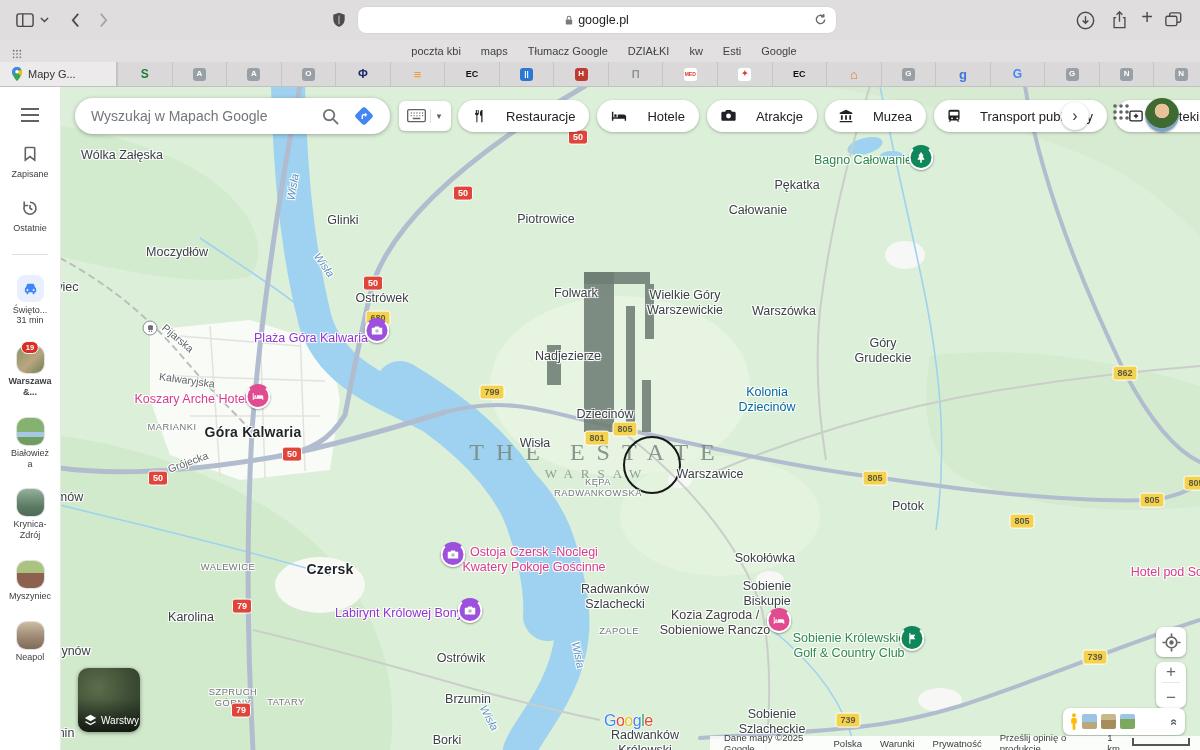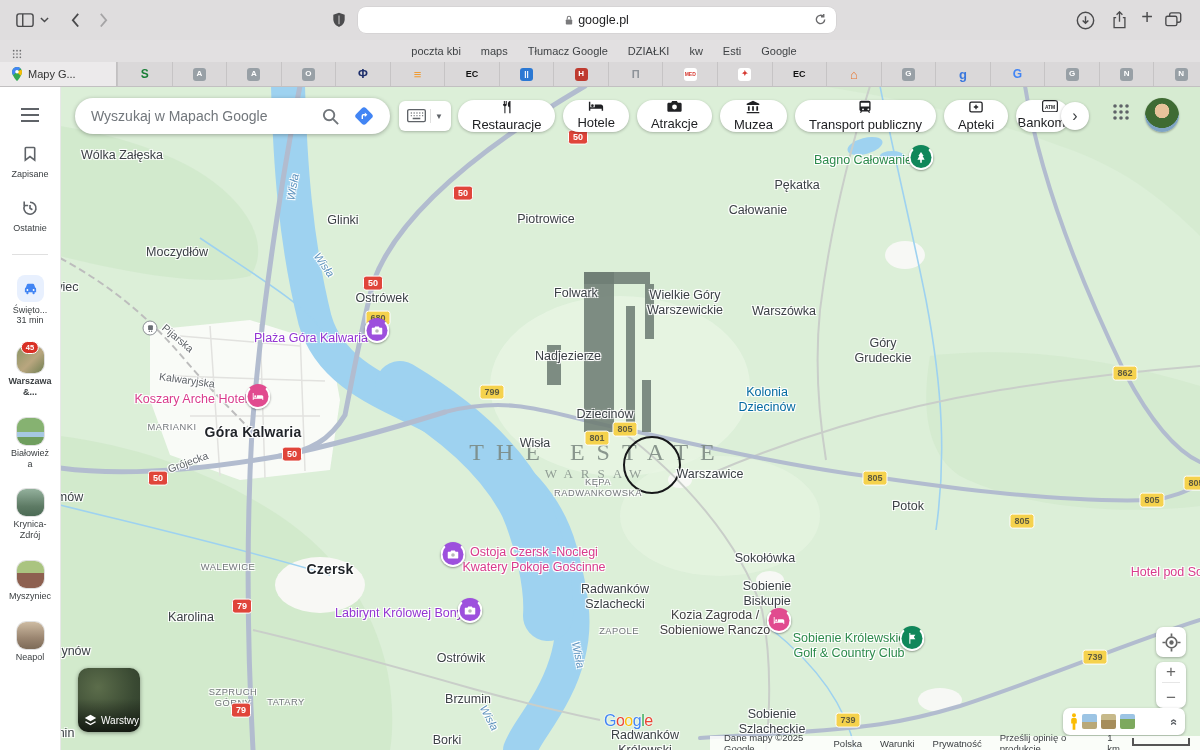--- a/index.html
+++ b/index.html
@@ -70,21 +70,21 @@
   
   .searchpill{position:absolute;left:75px;top:12px;width:315px;height:36px;background:#fff;border-radius:20px;z-index:40;
     box-shadow:0 1px 4px rgba(0,0,0,.3);display:flex;align-items:center;padding:0 14px;box-sizing:border-box;}
   .gm-input{flex:1;border:none;outline:none;font-size:14px;color:#202124;font-family:"Liberation Sans",sans-serif;background:transparent;}
   .gm-input::placeholder{color:#72777c;}
   .kbdbox{position:absolute;left:399px;top:15px;width:52px;height:30px;background:#fff;border-radius:6px;z-index:40;
     box-shadow:0 1px 3px rgba(0,0,0,.25);display:flex;align-items:center;justify-content:center;gap:4px;}
   .kbdbox .caret{font-size:8px;color:#5f6368;border-left:1px solid #e0e0e0;padding-left:4px;height:14px;display:flex;align-items:center;}
   .chips{position:absolute;left:458px;top:14px;height:32px;display:flex;gap:8px;z-index:40;}
   .chip{height:32px;background:#fff;border-radius:16px;box-shadow:0 1px 3px rgba(0,0,0,.25);
-    display:flex;align-items:center;gap:3px;padding:0 14px;font-size:13px;color:#202124;white-space:nowrap;flex-direction:column;}
+    display:flex;align-items:center;gap:20px;padding:0 14px;font-size:13px;color:#202124;white-space:nowrap;}
   .chip.clip{width:40px;overflow:hidden;padding-right:0;}
   .more-chip{position:absolute;left:1061px;top:16px;width:28px;height:28px;border-radius:50%;background:#fff;z-index:41;
     box-shadow:0 1px 3px rgba(0,0,0,.3);display:flex;align-items:center;justify-content:center;font-size:16px;color:#3c4043;}
   .appsgrid{position:absolute;left:1112px;top:17px;z-index:40;}
   .avatar{position:absolute;left:1145px;top:12px;width:34px;height:34px;border-radius:50%;z-index:40;
     background:radial-gradient(circle at 50% 38%,#e8c39a 0 26%,#3f6b33 28% 62%,#7fa4c4 64%);box-shadow:0 1px 2px rgba(0,0,0,.3);}
   
   .layersbtn{position:absolute;left:18px;top:582px;width:62px;height:64px;border-radius:10px;z-index:20;
     background:radial-gradient(circle at 32% 30%,#5c6d4b,#3a4a33 60%,#2d3a28);box-shadow:0 1px 4px rgba(0,0,0,.4);overflow:hidden;}
   .layersbtn .shade{position:absolute;inset:0;background:linear-gradient(transparent 48%,rgba(0,0,0,.6));}
@@ -296,21 +296,21 @@
               <svg viewBox="0 0 16 16" width="15" xmlns="http://www.w3.org/2000/svg">
                 <path d="M3 7l1.2-3.2c.2-.5.6-.8 1.1-.8h5.4c.5 0 .9.3 1.1.8L13 7c.6.2 1 .7 1 1.4V12h-1.6v1.2c0 .5-.4.8-.9.8h-.4c-.5 0-.9-.3-.9-.8V12H5.8v1.2c0 .5-.4.8-.9.8h-.4c-.5 0-.9-.3-.9-.8V12H2V8.4C2 7.7 2.4 7.2 3 7z" fill="#4285f4"></path>
                 <circle cx="4.7" cy="9.6" r="1" fill="#fff"></circle>
                 <circle cx="11.3" cy="9.6" r="1" fill="#fff"></circle>
               </svg>
             </div>
             <div class="lab" style="white-space: pre;">Święto...
 31 min</div>
           </div><div class="side-item">
             <div class="thumb ph-city1">
-              <span class="tbadge">45</span>
+              <span class="tbadge">19</span>
             </div>
             <div class="lab" style="white-space: pre; font-weight: bold;">Warszawa
 &amp;...</div>
           </div><div class="side-item">
             <div class="thumb ph-forest"></div>
             <div class="lab" style="white-space: pre;">Białowież
 a</div>
           </div><div class="side-item">
             <div class="thumb ph-town"></div>
             <div class="lab" style="white-space: pre;">Krynica-

